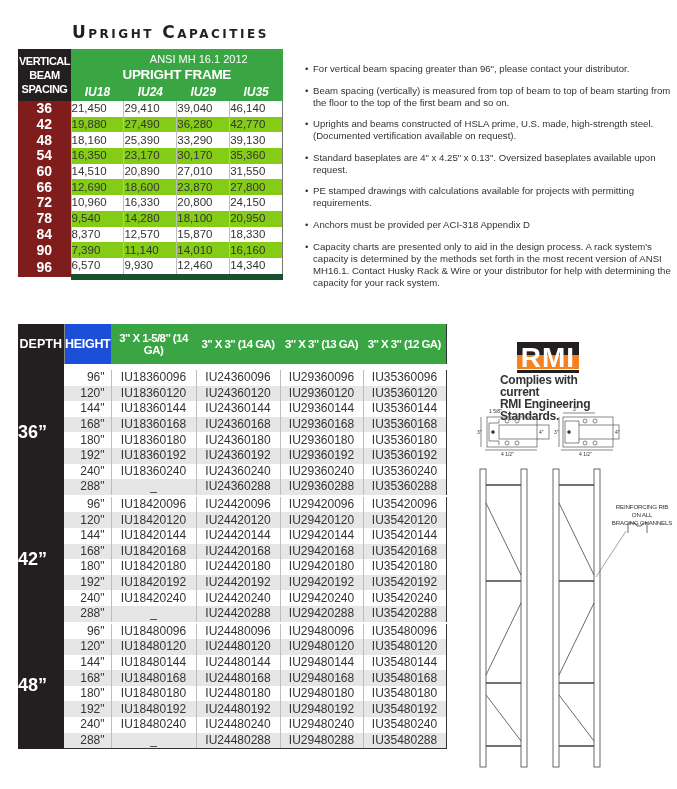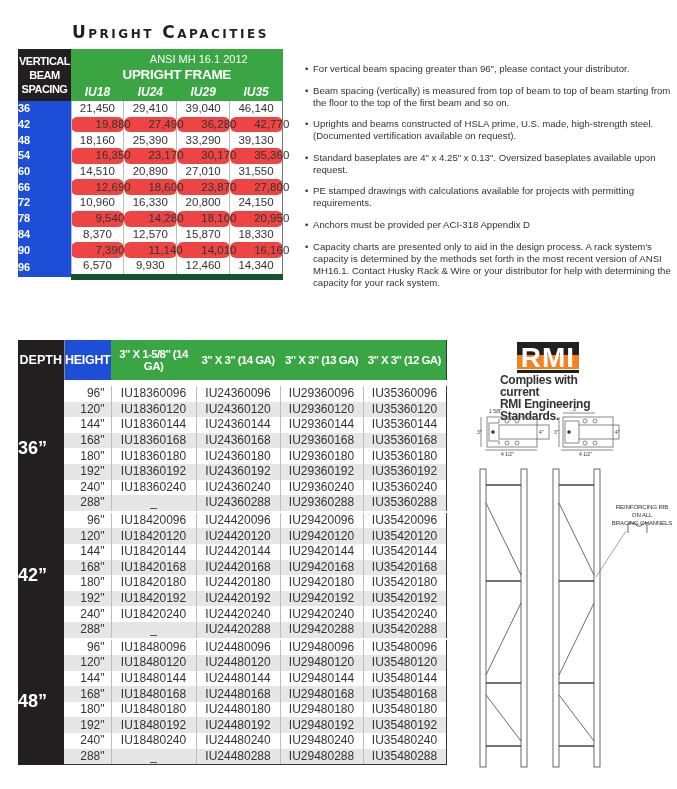--- a/index.html
+++ b/index.html
@@ -14,35 +14,35 @@
   .cap-table { position: absolute; left: 18px; top: 49px; width: 265px;
                border-collapse: collapse; table-layout: fixed; font-size: 11.5px; }
   .cap-table td, .cap-table th { padding: 0; height: 15.7px; line-height: 15px; }
   .cap-table .vhead { background: #231f20; color: #fff; font-weight: bold; font-size: 11px;
                       text-align: center; line-height: 14px; letter-spacing: -0.5px; width: 53px;
                       font-family: "Liberation Sans", sans-serif; }
   .cap-table .ghead { background: #3aa643; color: #fff; text-align: center; }
   .cap-table .ansi { font-size: 11px; font-weight: normal; height: 16px; line-height: 16px; padding-top: 2px; padding-left: 44px; }
   .cap-table .frame { font-size: 13.5px; font-weight: bold; height: 16px; line-height: 16px; letter-spacing: -0.3px; }
   .cap-table .colh { font-size: 12px; font-weight: bold; height: 18px; line-height: 18px; font-style: italic; }
-  .cap-table .spc { background: #1d4ed8; color: #fff; font-weight: bold; text-align: left; font-size: 11px; }
-  .cap-table .val { text-align: center; border-left: 1px solid #bdbdbd; border-right: 0; color: #333; border-radius: 6px; }
+  .cap-table .spc { background: #7f1d1d; color: #fff; font-weight: bold; text-align: center; font-size: 14px; }
+  .cap-table .val { text-align: left; border-left: 1px solid #bdbdbd; border-right: 0; color: #333; }
   .cap-table tr.odd .val { background: #ffffff; }
-  .cap-table tr.even .val { background: #ef4444; padding-left: 24px; }
+  .cap-table tr.even .val { background: #84cc16; }
   .cap-table .lastcol { border-right: 1px solid #777 !important; }
   .cap-table tr.lastrow .val { border-bottom: 6px solid #14532d; }
 
   
   .notes { position: absolute; left: 293px; top: 51px; width: 370px; font-size: 9.6px;
            line-height: 12px; color: #333; margin: 12px; padding: 0; list-style: none; }
   .notes li { position: relative; padding-left: 8px; margin-bottom: 9.6px; }
   .notes li::before { content: "•"; position: absolute; left: 0; top: 0; }
 
   
-  .pn-table { position: absolute; left: 18px; top: 340px; width: 428px;
+  .pn-table { position: absolute; left: 18px; top: 324px; width: 428px;
               border-collapse: collapse; table-layout: fixed; font-size: 12px; }
   .pn-table td, .pn-table th { padding: 0; }
   .pn-table .h-depth { background: #231f20; color: #fff; font-weight: bold; font-size: 12.5px;
                        width: 46px; height: 40px; text-align: center; }
   .pn-table .h-height { background: #1d4ed8; color: #fff; font-weight: bold; font-size: 12.5px;
                         width: 47px; text-align: center; border-left: 1px solid #888; letter-spacing: -0.3px; }
   .pn-table .h-green { background: #3aa643; color: #fff; font-weight: bold; font-size: 11.5px;
                        text-align: center; letter-spacing: -0.6px; }
   .pn-table .h-green.last { border-right: 1px solid #333; }
   .pn-table .spacer td { height: 6px; background: #fff; }

